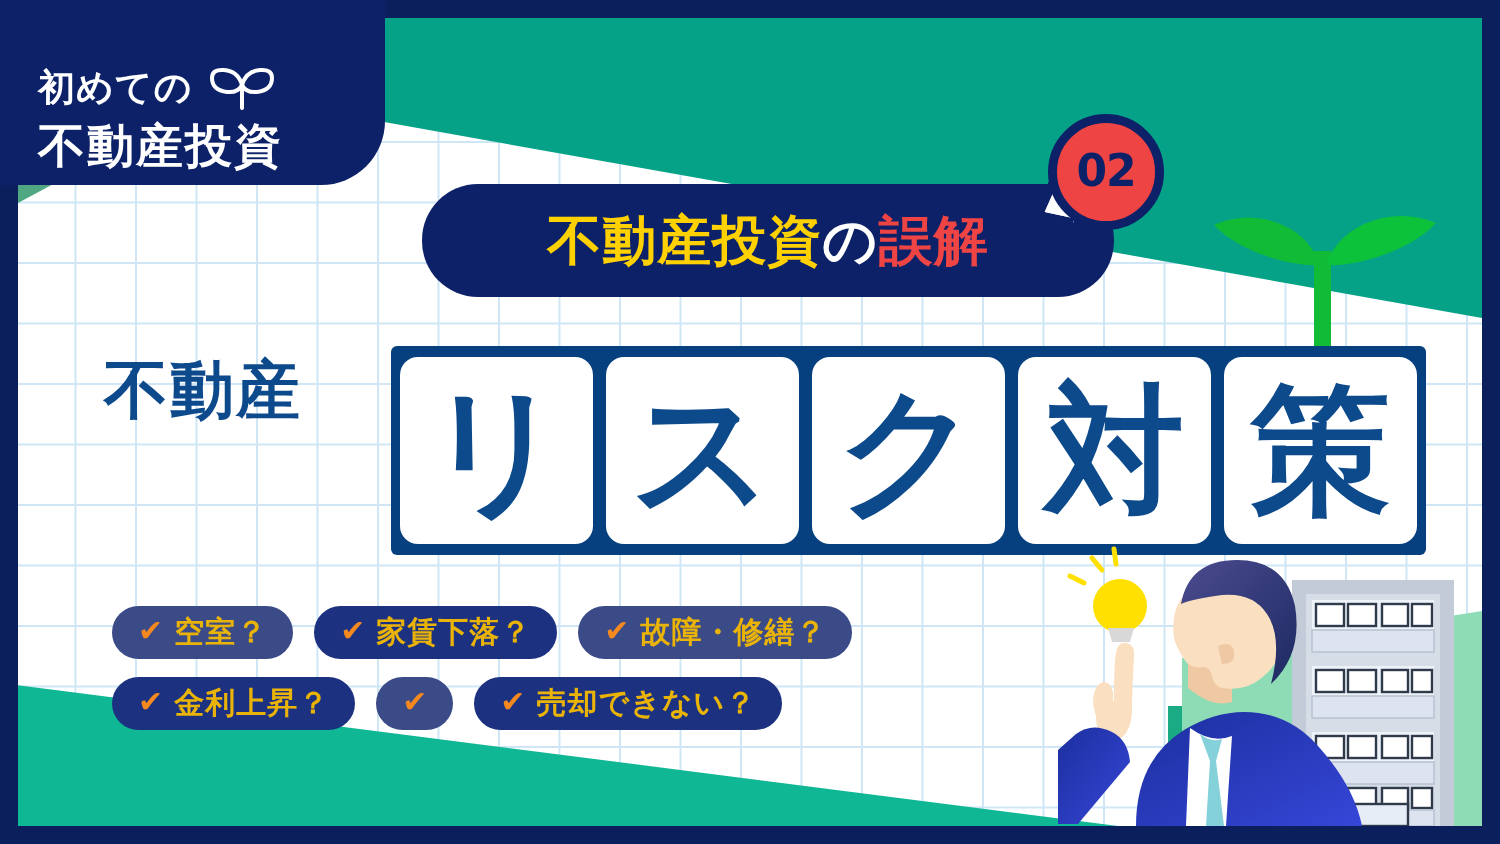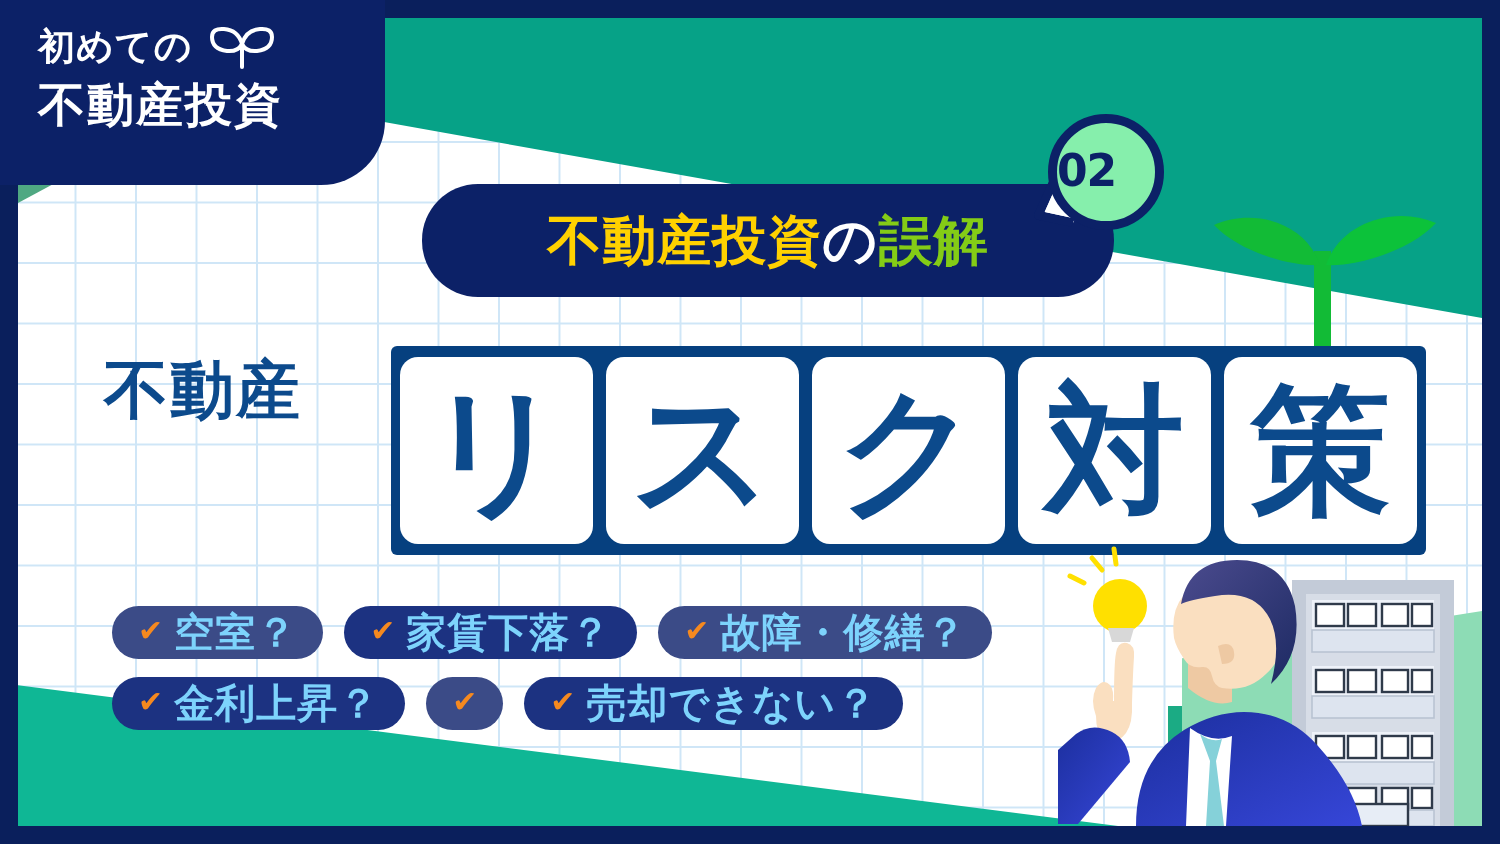--- a/index.html
+++ b/index.html
@@ -57,51 +57,52 @@
     position:absolute;left:-20px;top:-20px;width:405px;height:205px;
     background:#0c2167;border-bottom-right-radius:64px;
     z-index:20;
   }
   #brand-inner{position:absolute;left:20px;top:20px;right:0;bottom:0;
     padding:22px 0 0 38px;}
   #brand-line1{
     display:flex;align-items:center;gap:14px;
     color:#fff;font-size:37px;font-weight:700;letter-spacing:1px;
     line-height:1;
+    margin-top:41px;
   }
   #brand-line2{
     color:#fff;font-size:47px;font-weight:800;letter-spacing:2px;
     margin-top:11px;line-height:1;
   }
   .sprout-ic{width:70px;height:48px;flex:0 0 auto;}
 
   
   #title-badge{
     position:absolute;left:404px;top:166px;width:692px;height:113px;
     background:#0c2167;border-radius:56px;
     display:flex;align-items:center;justify-content:center;
     z-index:14;
   }
   #title-badge .t{
     font-size:54px;font-weight:800;letter-spacing:1px;line-height:1;
     white-space:nowrap;
   }
   .t-yellow{color:#ffd100;}
-  .t-white{color:#84cc16;}
+  .t-white{color:#ef4444;}
   .t-no{color:#ffffff;font-size:42px;}
 
   
   #step-bubble{
     position:absolute;left:1030px;top:96px;width:116px;height:116px;
     z-index:18;
   }
   #step-bubble .circ{
     position:absolute;inset:0;border-radius:50%;
-    background:#86efac;border:9px solid #0c2167;
-    display:flex;align-items:center;justify-content:flex-start;
+    background:#ef4444;border:9px solid #0c2167;
+    display:flex;align-items:center;justify-content:center;
   }
   #step-bubble .num{
     color:#0c2167;font-size:44px;font-weight:800;letter-spacing:-1px;
     line-height:1;padding-bottom:3px;
   }
   #step-bubble .tail{
     position:absolute;left:-8px;bottom:6px;width:40px;height:40px;
     background:#fff;border-left:9px solid #0c2167;border-bottom:9px solid #0c2167;
     transform:rotate(12deg) skewX(-12deg);
     border-bottom-left-radius:6px;
@@ -137,21 +138,21 @@
   .pill-row{display:flex;gap:21px;margin-bottom:18px;}
   .pill{
     height:53px;border-radius:27px;
     display:flex;align-items:center;gap:11px;
     padding:0 26px;white-space:nowrap;
   }
   .pill .check{
     color:#f5891f;font-size:30px;font-weight:800;line-height:1;
     transform:translateY(-2px);
   }
-  .pill .lbl{color:#7dd3fc;font-size:40px;font-weight:700;letter-spacing:1px;}
+  .pill .lbl{color:#eab308;font-size:30px;font-weight:700;letter-spacing:1px;}
   .pill-light{background:#3b4b87;}
   .pill-dark{background:#1c3281;}
 
   
   #illus{position:absolute;left:1030px;top:520px;width:434px;height:288px;z-index:17;overflow:hidden;}
 </style>
 </head>
 <body>
 
 <div id="stage">

